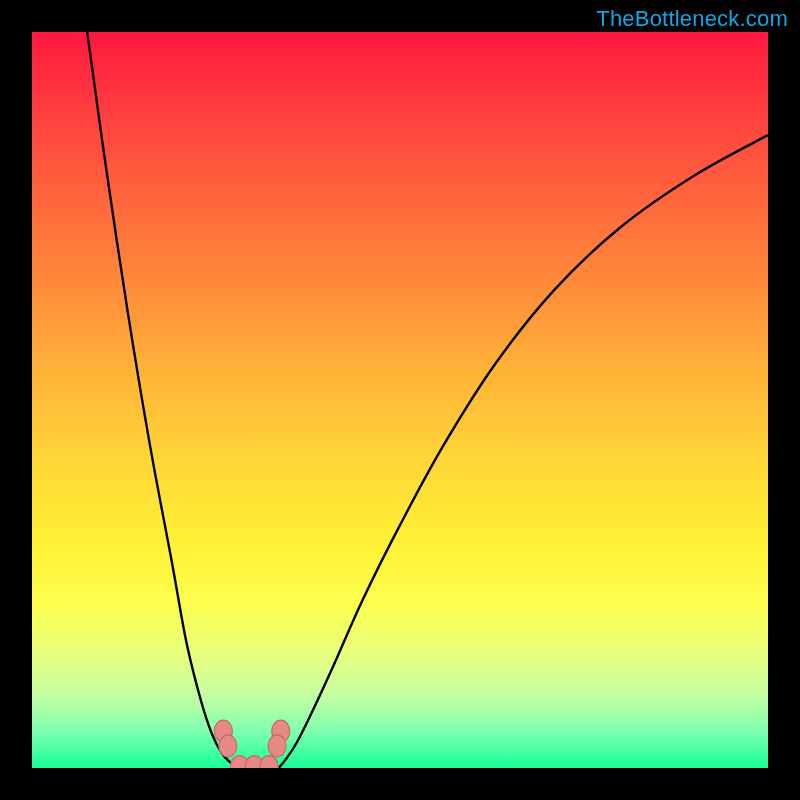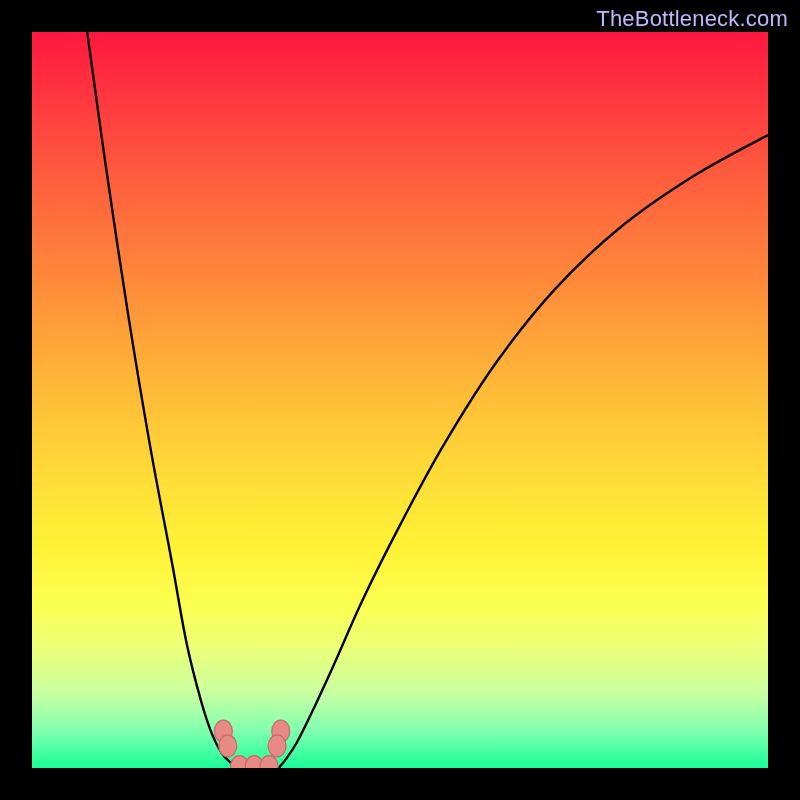--- a/index.html
+++ b/index.html
@@ -42,21 +42,21 @@
       #eaff7a 84%,
       #c7ffa2 90%,
       #7fffb0 95%,
       #18ff98 100%
     );
   }
   .watermark {
     position: absolute;
     top: 6px;
     right: 12px;
-    color: #c4b5fd;
+    color: #0ea5e9;
     font-size: 22px;
     font-weight: 500;
     letter-spacing: 0.2px;
     user-select: none;
   }
   svg.curves {
     position: absolute;
     inset: 0;
   }
   .marker {

